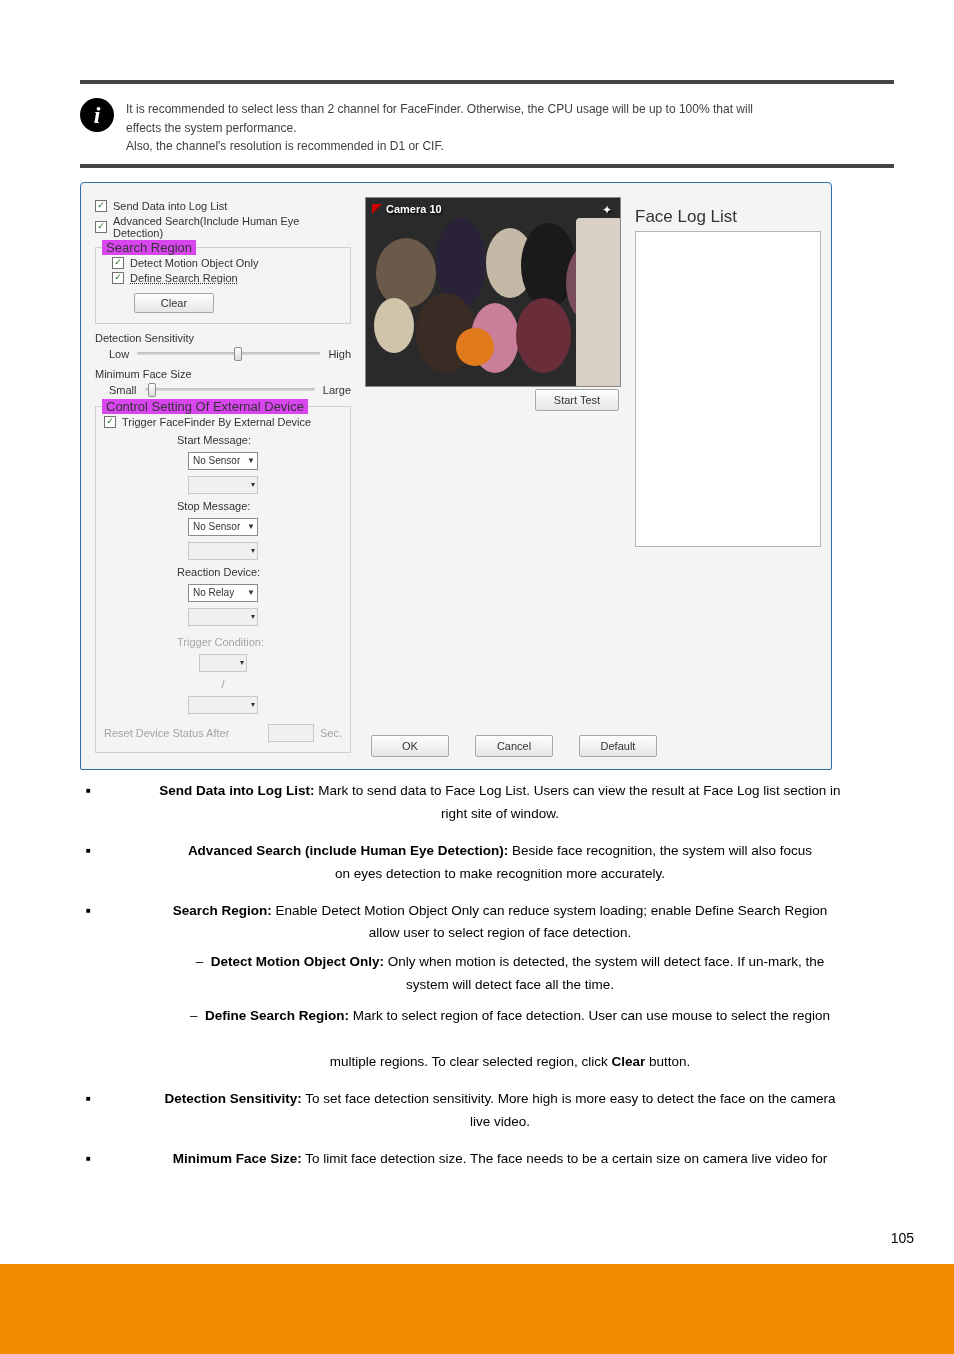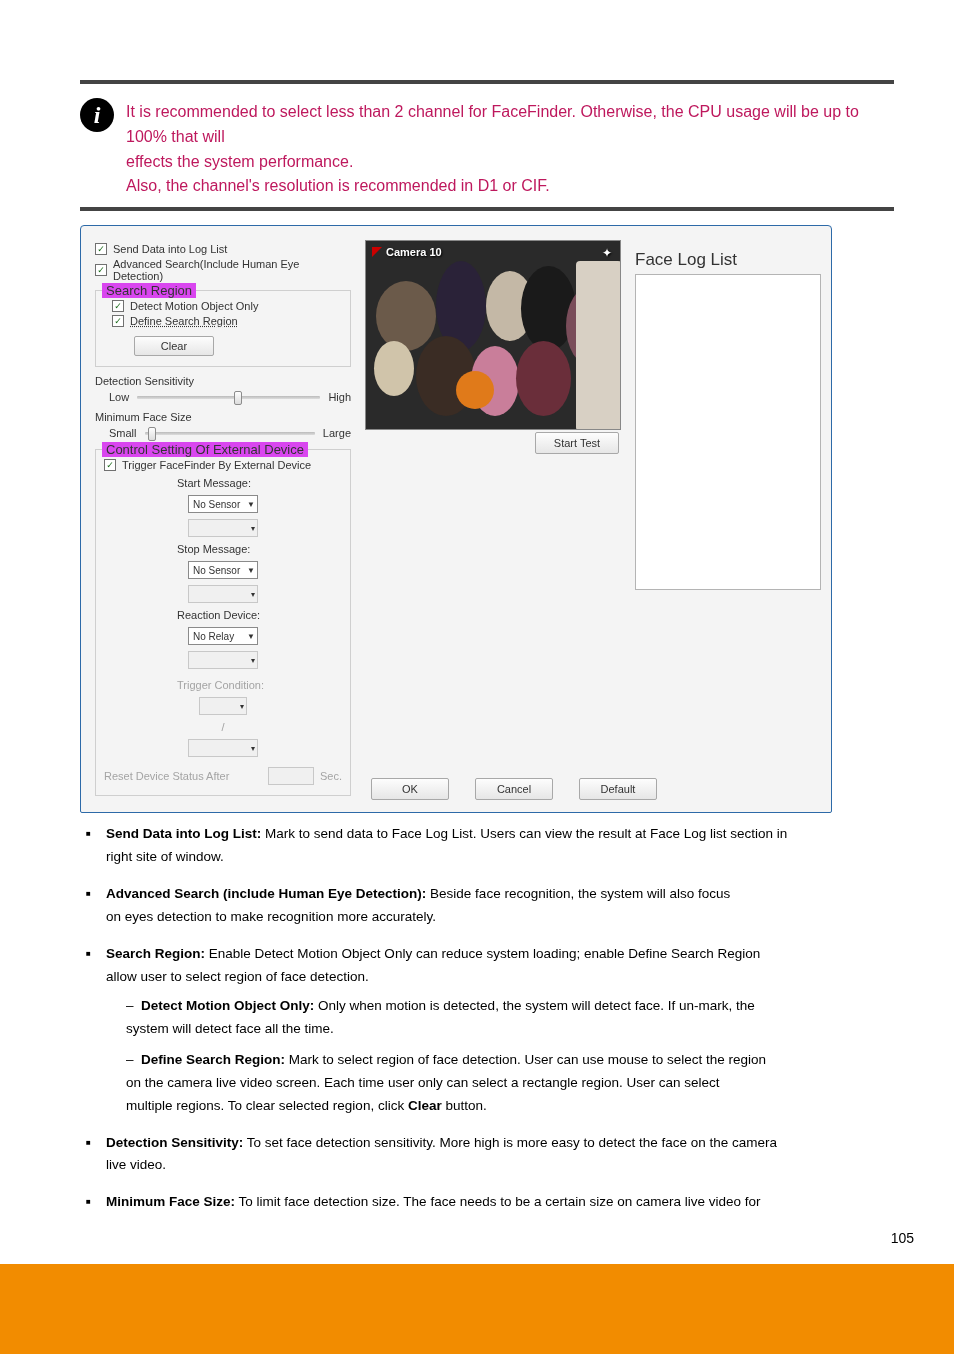--- a/index.html
+++ b/index.html
@@ -4,21 +4,21 @@
 <style>
   * { box-sizing: border-box; margin: 0; padding: 0; }
   body { width: 954px; height: 1354px; background: #fff; font-family: Arial, sans-serif; position: relative; }
   .page { padding: 80px 60px 0 80px; position: relative; height: 100%; }
 
   .hr-thick { border: none; border-top: 2px solid #444; margin: 0; }
   .hr-pair { margin-bottom: 6px; }
 
   .info-block { display: flex; align-items: flex-start; gap: 12px; padding: 8px 0; }
   .info-icon { flex: 0 0 34px; height: 34px; border-radius: 50%; background: #000; color: #fff; font-family: Georgia, serif; font-style: italic; font-weight: bold; font-size: 24px; display: flex; align-items: center; justify-content: center; }
-  .info-text { font-size: 16px; line-height: 1.55; color: #be185d; padding-top: 2px; }
+  .info-text { font-size: 12px; line-height: 1.55; color: #404040; padding-top: 2px; }
 
   .dialog {
     margin: 14px 0 10px 0;
     width: 752px;
     border: 1px solid #2d6aa8;
     border-radius: 4px 4px 2px 2px;
     background: #f4f4f4;
     font-size: 11px;
     color: #333;
     position: relative;
@@ -82,21 +82,21 @@
   .blob { position: absolute; border-radius: 50%; }
 
   .start-test { width: 84px; height: 22px; line-height: 20px; margin-top: 2px; margin-left: 170px; }
 
   .face-log-lbl { font-size: 17px; margin: 10px 0 4px 0; }
   .face-log-box { border: 1px solid #b4b4b4; background: #fff; height: 316px; }
 
   .dlg-buttons { position: absolute; bottom: 12px; left: 290px; display: flex; gap: 26px; }
   .dlg-buttons .btn { width: 78px; height: 22px; line-height: 20px; }
 
-  .body-text { font-size: 13.5px; line-height: 1.7; color: #000; }
+  .body-text { font-size: 13.5px; line-height: 1.7; color: #000; text-align: center; }
   ul.bullets { list-style: none; padding: 0; margin: 8px 0 0 6px; }
   ul.bullets > li { padding-left: 20px; position: relative; margin-bottom: 14px; }
   ul.bullets > li::before { content: "■"; position: absolute; left: 0; top: 4px; font-size: 8px; color: #000; }
   .sub-indent { padding-left: 20px; margin-top: 6px; }
   .sub-item { margin-bottom: 8px; }
   .b { font-weight: bold; }
 
   .footer-bar { position: absolute; left: 0; bottom: 0; width: 954px; height: 90px; background: #f28c00; }
   .pagenum { position: absolute; right: 40px; bottom: 108px; font-size: 14px; color: #000; }
 </style>
@@ -276,21 +276,21 @@
       <li>
         <span class="b">Search Region:</span><span> Enable Detect Motion Object Only can reduce system loading; enable Define Search Region </span><br>
         <span>allow user to select region of face detection.</span>
         <div class="sub-indent">
           <div class="sub-item">
             – &nbsp;<span class="b">Detect Motion Object Only:</span><span> Only when motion is detected, the system will detect face. If un-mark, the </span><br>
             <span>system will detect face all the time.</span>
           </div>
           <div class="sub-item">
             – &nbsp;<span class="b">Define Search Region:</span><span> Mark to select region of face detection. User can use mouse to select the region </span><br>
-            <span>on the camera live video screen. Each time user only can select a rectangle region. User can select </span><br>
+            <br>
             <span>multiple regions. To clear selected region, click </span><span class="b">Clear</span><span> button.</span>
           </div>
         </div>
       </li>
       <li>
         <span class="b">Detection Sensitivity:</span><span> To set face detection sensitivity. More high is more easy to detect the face on the camera </span><br>
         <span>live video.</span>
       </li>
       <li>
         <span class="b">Minimum Face Size:</span><span> To limit face detection size. The face needs to be a certain size on camera live video for </span>

